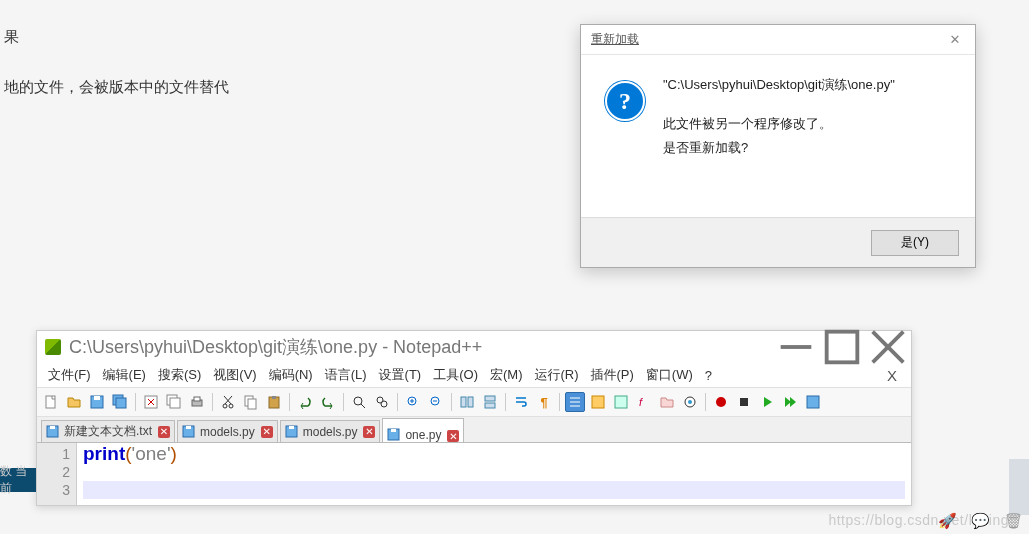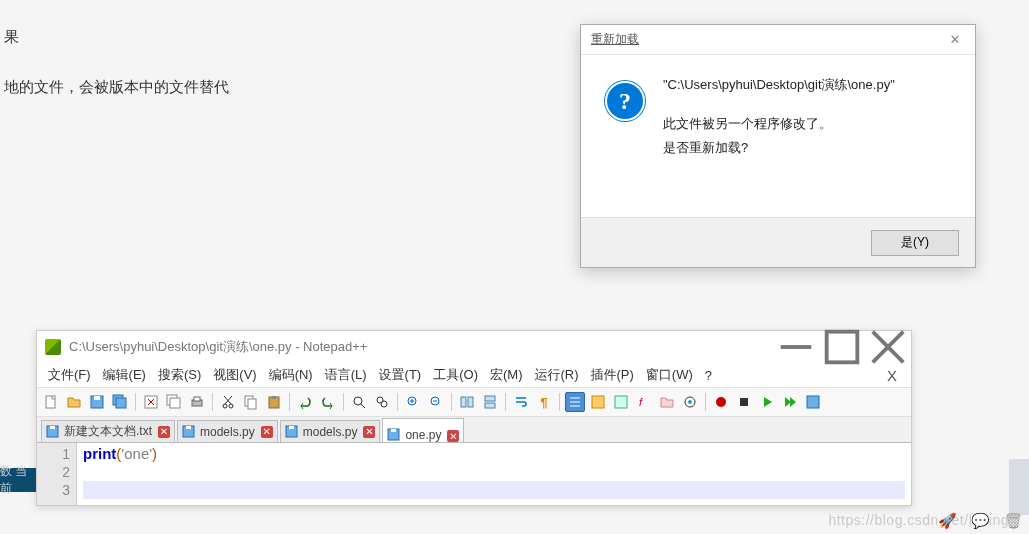--- a/index.html
+++ b/index.html
@@ -16,42 +16,42 @@
 .dialog-icon { width:40px; height:40px; border-radius:50%; background:#0078d7; display:flex; align-items:center; justify-content:center; color:#fff; font-size:24px; font-weight:bold; margin:8px 18px 0 8px; border:2px solid #fff; box-shadow:0 0 0 1px #0078d7; flex-shrink:0; font-family: Georgia, serif; }
 .dialog-msg { font-size:13px; color:#222; line-height:1.8; }
 .dialog-path { display:block; margin-bottom:16px; }
 .dialog-buttons { position:absolute; bottom:0; left:0; right:0; height:50px; background:#f0f0f0; border-top:1px solid #ddd; display:flex; justify-content:flex-end; align-items:center; padding-right:16px; gap:8px; }
 .dlg-btn { min-width:88px; height:26px; background:#e1e1e1; border:1px solid #adadad; font-size:12px; display:flex; align-items:center; justify-content:center; cursor:pointer; }
 
 
 .npp { position:absolute; left:36px; top:330px; width:876px; background:#fff; border:1px solid #ccc; box-shadow:0 2px 8px rgba(0,0,0,0.15); }
 .npp-titlebar { height:32px; display:flex; align-items:center; padding:0 0 0 8px; }
 .npp-icon { width:16px; height:16px; background:linear-gradient(135deg,#7fb900 50%,#4a8a00 50%); margin-right:8px; border-radius:2px; }
-.npp-title { font-size:13px; color:#777; flex:1; }
+.npp-title { font-size:18px; color:#777; flex:1; }
 .win-controls { display:flex; }
 .win-btn { width:46px; height:32px; display:flex; align-items:center; justify-content:center; color:#777; }
 
 .menubar { height:24px; display:flex; align-items:center; padding:0 6px; font-size:13px; color:#333; gap:2px; }
 .menu-item { padding:2px 5px; cursor:pointer; }
 .menu-x { margin-left:auto; font-size:15px; color:#555; padding:0 8px; }
 
 .toolbar { height:30px; display:flex; align-items:center; padding:0 4px; gap:3px; border-top:1px solid #e0e0e0; border-bottom:1px solid #e0e0e0; background:#f8f8f8; }
 .tbtn { width:20px; height:20px; display:flex; align-items:center; justify-content:center; font-size:13px; cursor:pointer; border-radius:2px; }
 .tbtn svg { width:16px; height:16px; }
 .tsep { width:1px; height:18px; background:#ccc; margin:0 2px; }
 
 .tabbar { height:26px; display:flex; align-items:flex-end; background:#f0f0f0; padding:0 4px; gap:2px; border-bottom:1px solid #bbb; }
 .tab { height:22px; background:#e8e8e8; border:1px solid #bbb; border-bottom:none; display:flex; align-items:center; padding:0 4px 0 4px; font-size:12px; font-family:"Courier New",monospace; color:#444; gap:4px; cursor:pointer; }
 .tab.active { background:#fff; height:24px;align-items:flex-end; }
 .tab-icon { width:14px; height:14px; display:flex; align-items:center; justify-content:center; }
 .tab-close { width:12px; height:12px; display:flex; align-items:center; justify-content:center; font-size:10px; color:#fff; background:#c44; border-radius:2px; margin-left:2px; }
 
 .editor { display:flex; background:#fff; height:62px; }
 .gutter { width:40px; background:#e8e8e8; border-right:1px solid #ccc; text-align:right; padding:2px 6px 0 0; font-family:"Courier New",monospace; font-size:14px; color:#888; line-height:18px; }
-.code { flex:1; padding:2px 6px; font-family:"Courier New",monospace; font-size:15px; line-height:18px; }
+.code { flex:1; padding:2px 6px; font-family:"Courier New",monospace; font-size:19px; line-height:18px; }
 .code .kw { color:#0000cc; font-weight:bold; }
 .code .paren { color:#b05000; }
 .code .str { color:#808080; }
 .line3 { background:#e8e8ff; display:block; height:18px; }
 
 .leftstrip { position:absolute; left:0; top:468px; width:36px; height:24px; background:#0c4a6e; color:#ccc; font-size:12px; display:flex; align-items:center; justify-content:center; }
 .rightstrip { position:absolute; right:0; top:459px; height:56px; width:20px; background:#d8dde3; }
 .watermark { position:absolute; right:20px; bottom:6px; font-size:14px; color:rgba(120,120,120,0.35); letter-spacing:0.5px; }
 .corner-icons { position:absolute; right:6px; bottom:4px; display:flex; gap:14px; color:#999; font-size:15px; }
 </style>

